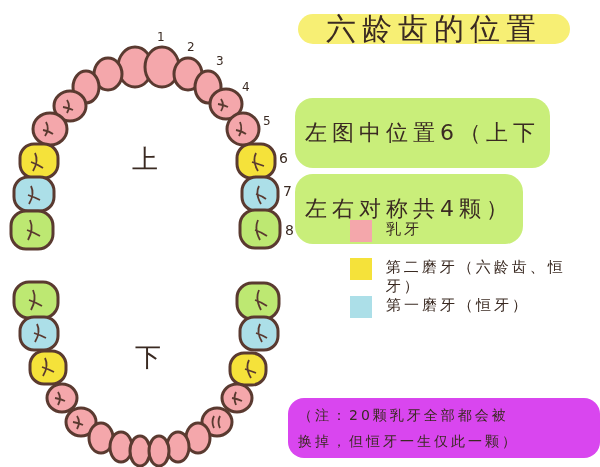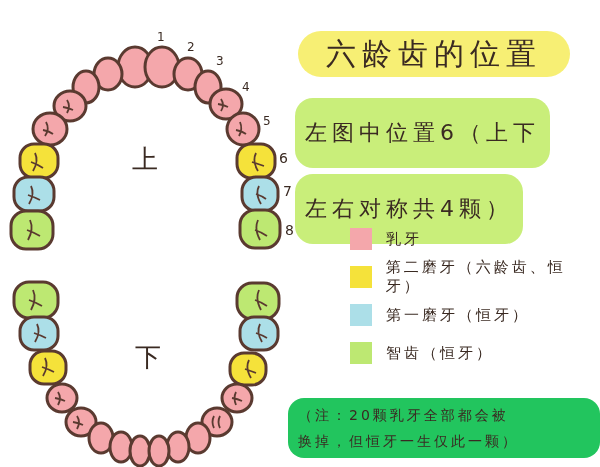--- a/index.html
+++ b/index.html
@@ -1,26 +1,26 @@
 <!DOCTYPE html>
 <html><head>
 <meta charset="utf-8">
 <style>
   html,body{margin:0;padding:0;background:#ffffff;}
   body{width:600px;height:467px;position:relative;overflow:hidden;font-family:"DejaVu Sans",sans-serif;color:#3a2a22;}
   #teeth{position:absolute;left:0;top:0;width:310px;height:467px;}
-  .title{position:absolute;left:298px;top:31px;width:272px;height:46px;background:#f7ef74;border-radius:24px;
+  .title{position:absolute;left:298px;top:14px;width:272px;height:30px;background:#f7ef74;border-radius:24px;
     display:flex;align-items:center;justify-content:center;font-size:30px;letter-spacing:6px;color:#3a2a22;}
   .info{position:absolute;left:295px;top:98px;width:285px;}
   .info .line{display:inline-block;background:#c9ee7a;border-radius:18px;padding:20px 10px;font-size:22px;letter-spacing:5px;margin-bottom:6px;}
   .legend{position:absolute;left:322px;top:220px;}
-  .legend .item{display:flex;align-items:center;height:38px;padding-left:28px;}
+  .legend .item{display:flex;align-items:flex-start;height:38px;padding-left:28px;}
   .legend .sw{width:22px;height:22px;margin-right:14px;}
   .legend .lbl{font-size:15px;letter-spacing:3px;}
-  .note{position:absolute;left:288px;top:398px;width:292px;background:#22c55e;border-radius:16px;padding:4px 10px;
+  .note{position:absolute;left:288px;top:398px;width:292px;background:#d946ef;border-radius:16px;padding:4px 10px;
     font-size:14px;letter-spacing:3px;line-height:26px;}
   .jaw-label{position:absolute;font-size:26px;}
   .num{position:absolute;font-size:12px;color:#3a2a22;}
 </style>
 </head>
 <body>
 
 <svg id="teeth" viewBox="0 0 310 467" xmlns="http://www.w3.org/2000/svg">
   <g stroke="#5a3a30" stroke-width="3">
 
@@ -108,22 +108,18 @@
     <div class="lbl">乳牙</div>
   </div>
   <div class="item">
     <div class="sw" style="background:#f5e23a"></div>
     <div class="lbl">第二磨牙（六龄齿、恒牙）</div>
   </div>
   <div class="item">
     <div class="sw" style="background:#acdfe8"></div>
     <div class="lbl">第一磨牙（恒牙）</div>
   </div>
-  <div class="item">
-    <div class="sw" style="background:#bde872"></div>
-    <div class="lbl">智齿（恒牙）</div>
-  </div>
 </div>
 
 <div class="note">
   <div>（注：20颗乳牙全部都会被</div>
   <div>换掉，但恒牙一生仅此一颗）</div>
 </div>
 
 </body></html>

